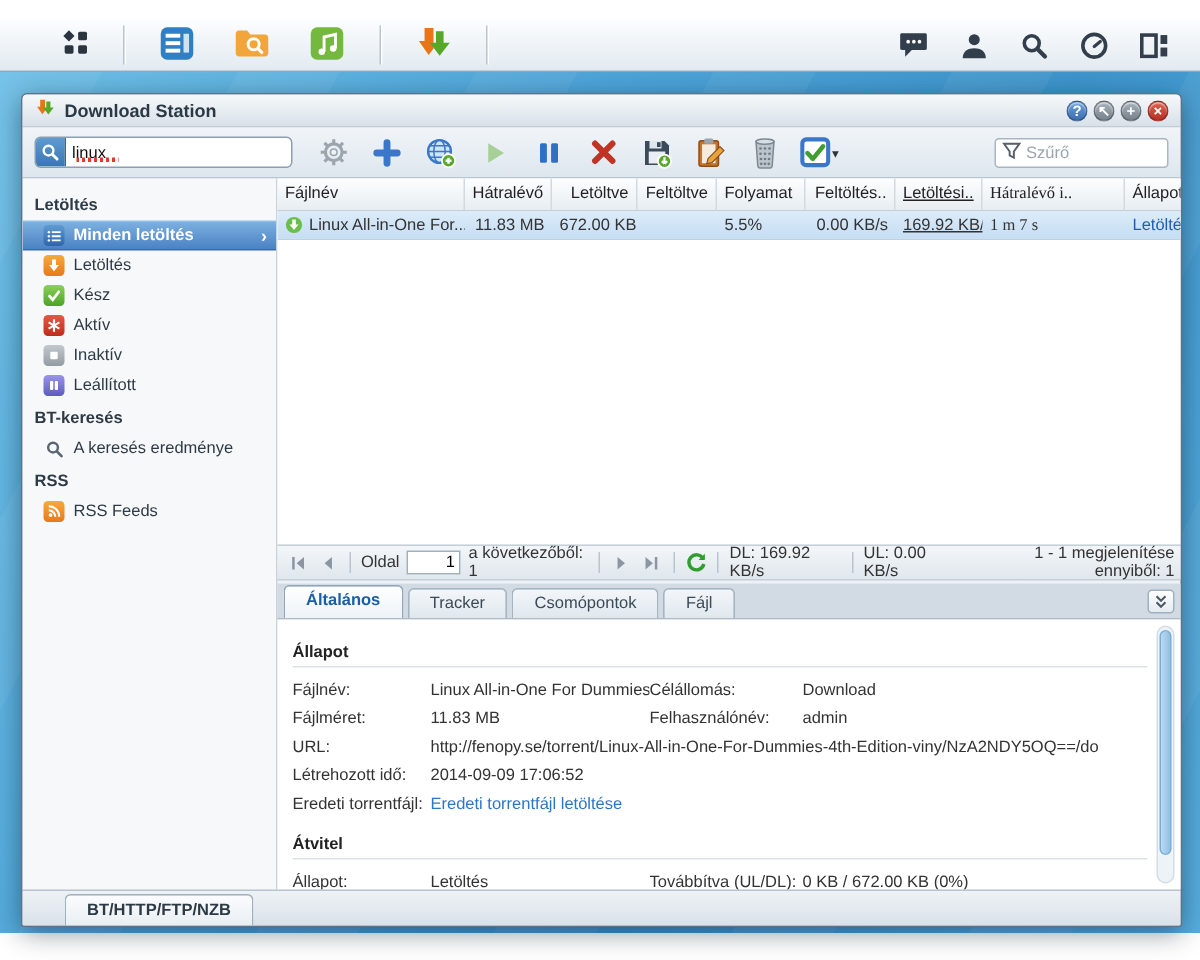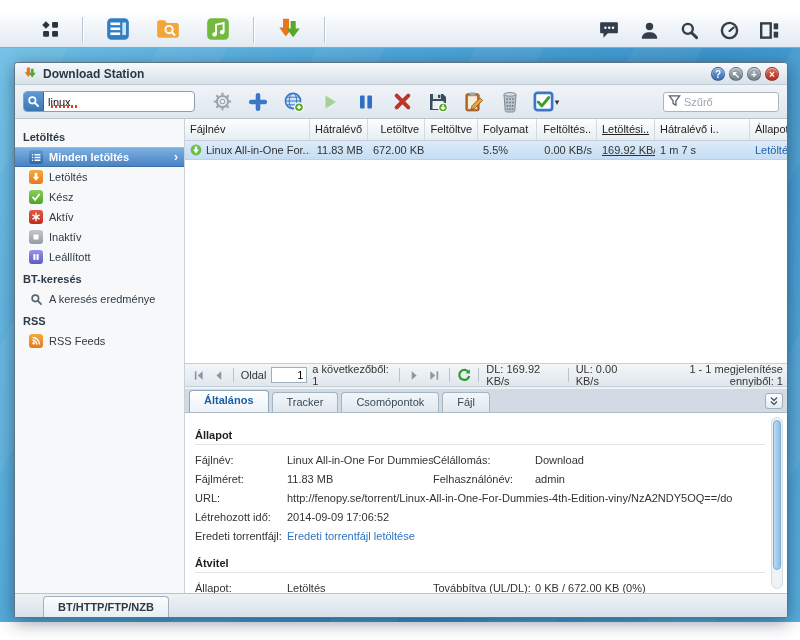--- a/index.html
+++ b/index.html
@@ -72,21 +72,21 @@
   
   .tablewrap { position:absolute; left:170px; top:56px; width:604px; height:244px; background:#fff; overflow:hidden; }
   .thead { display:flex; height:22px; background:linear-gradient(#fdfefe,#e7edf2);
            border-bottom:1px solid #c4cfd8; width:660px; }
   .th { border-right:1px solid #d2dae1; padding:4px 5px 0 5px; white-space:nowrap; overflow:hidden; color:#222; }
   .trow { display:flex; height:19px; width:660px; background:linear-gradient(#dcecfa,#c6ddf3);
           border-bottom:1px solid #b8d2ea; align-items:center; }
   .td { padding:0 5px; white-space:nowrap; overflow:hidden; }
   .c0{width:125px;} .c1{width:58px;text-align:right;} .c2{width:57px;text-align:right;}
   .c3{width:53px;text-align:right;} .c4{width:59px;} .c5{width:60px;text-align:right;}
-  .c6{width:58px;text-align:right;text-decoration:underline;} .c7{width:95px;} .c8{width:90px;}
+  .c6{width:58px;text-align:right;text-decoration:underline;} .c7{width:95px;font-family:Liberation Serif, serif;} .c8{width:90px;}
   .td.c0 { display:flex; align-items:center; gap:4px; }
   .td.c8 { color:#1f5fae; }
   .f-ic { width:12px; height:12px; flex:0 0 12px; }
 
   
   .pagebar { position:absolute; left:170px; top:300px; width:604px; height:24px;
              background:linear-gradient(#f3f6f9,#e0e7ed); border-top:1px solid #c4cfd8; border-bottom:1px solid #c4cfd8;
              display:flex; align-items:center; padding:0 6px; gap:5px; color:#333; }
   .pg-btn { width:16px; height:16px; display:flex; align-items:center; justify-content:center; }
   .pg-sep { width:1px; height:14px; background:#b9c4ce; margin:0 2px; }

